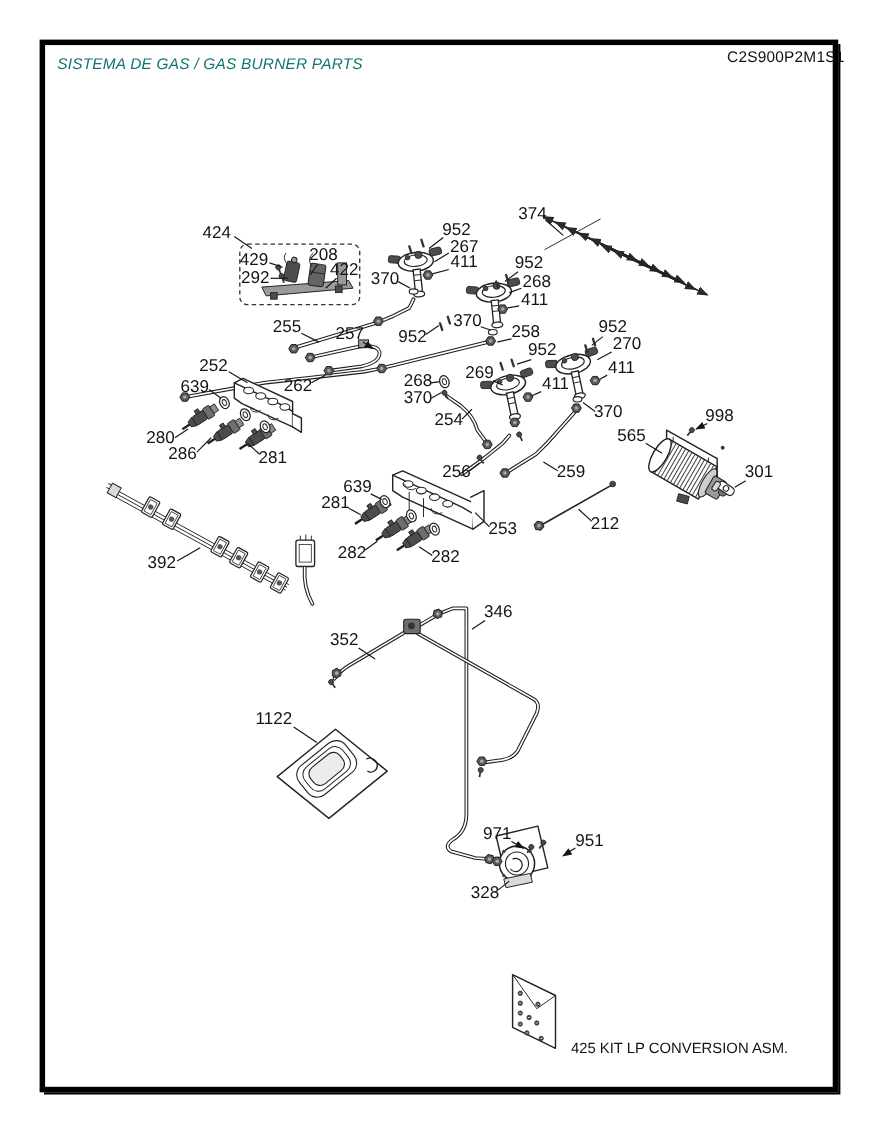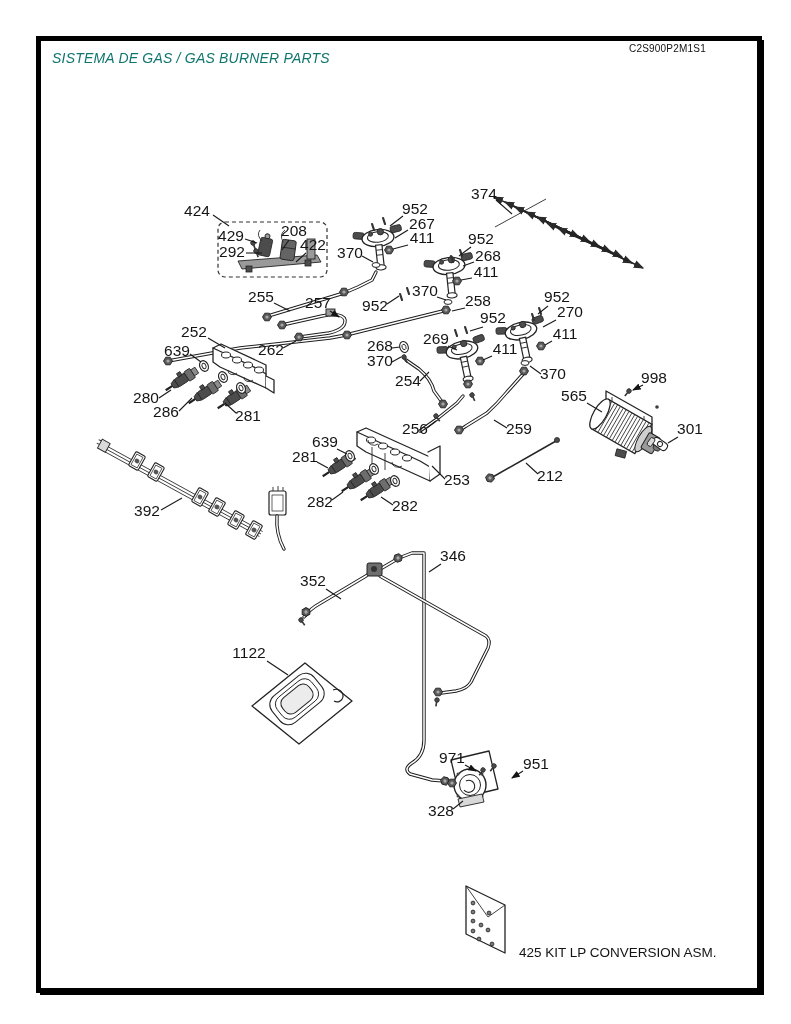--- a/index.html
+++ b/index.html
@@ -1,21 +1,21 @@
 <!DOCTYPE html>
 <html><head>
 <meta charset="utf-8">
 <style>
   html,body{margin:0;padding:0;background:#fff;}
   .page{position:relative;width:791px;height:1024px;background:#fff;overflow:hidden;
         font-family:"Liberation Sans",sans-serif;color:#111;}
   .frame{position:absolute;left:36px;top:36px;width:716px;height:947px;
          border:5px solid #000;box-shadow:3px 3px 0 -1px #000;background:#fff;}
   .hdr-title{position:absolute;left:52px;top:50px;font-size:14px;letter-spacing:.2px;color:#0f766e;font-style:italic;}
-  .hdr-code{position:absolute;left:629px;top:43px;font-size:10px;letter-spacing:.2px;color:#111;}
+  .hdr-code{position:absolute;left:661px;top:43px;font-size:14px;letter-spacing:.2px;color:#111;}
   svg{position:absolute;left:0;top:0;}
   svg text{font-family:"Liberation Sans",sans-serif;font-size:15.5px;fill:#141414;}
   svg text.note{font-size:13.5px;}
   .leader{stroke:#191919;stroke-width:1.1;fill:none;}
   .part{stroke:#242424;stroke-width:1.3;fill:none;stroke-linejoin:round;stroke-linecap:round;}
   .pfill{fill:#fff;}
   .dark{fill:#4c4c4c;stroke:#222;stroke-width:.8;}
   .mid{fill:#9a9a9a;stroke:#222;stroke-width:.9;}
   .lite{fill:#d9d9d9;stroke:#222;stroke-width:.9;}
   .thin{stroke:#2a2a2a;stroke-width:.9;fill:none;}

